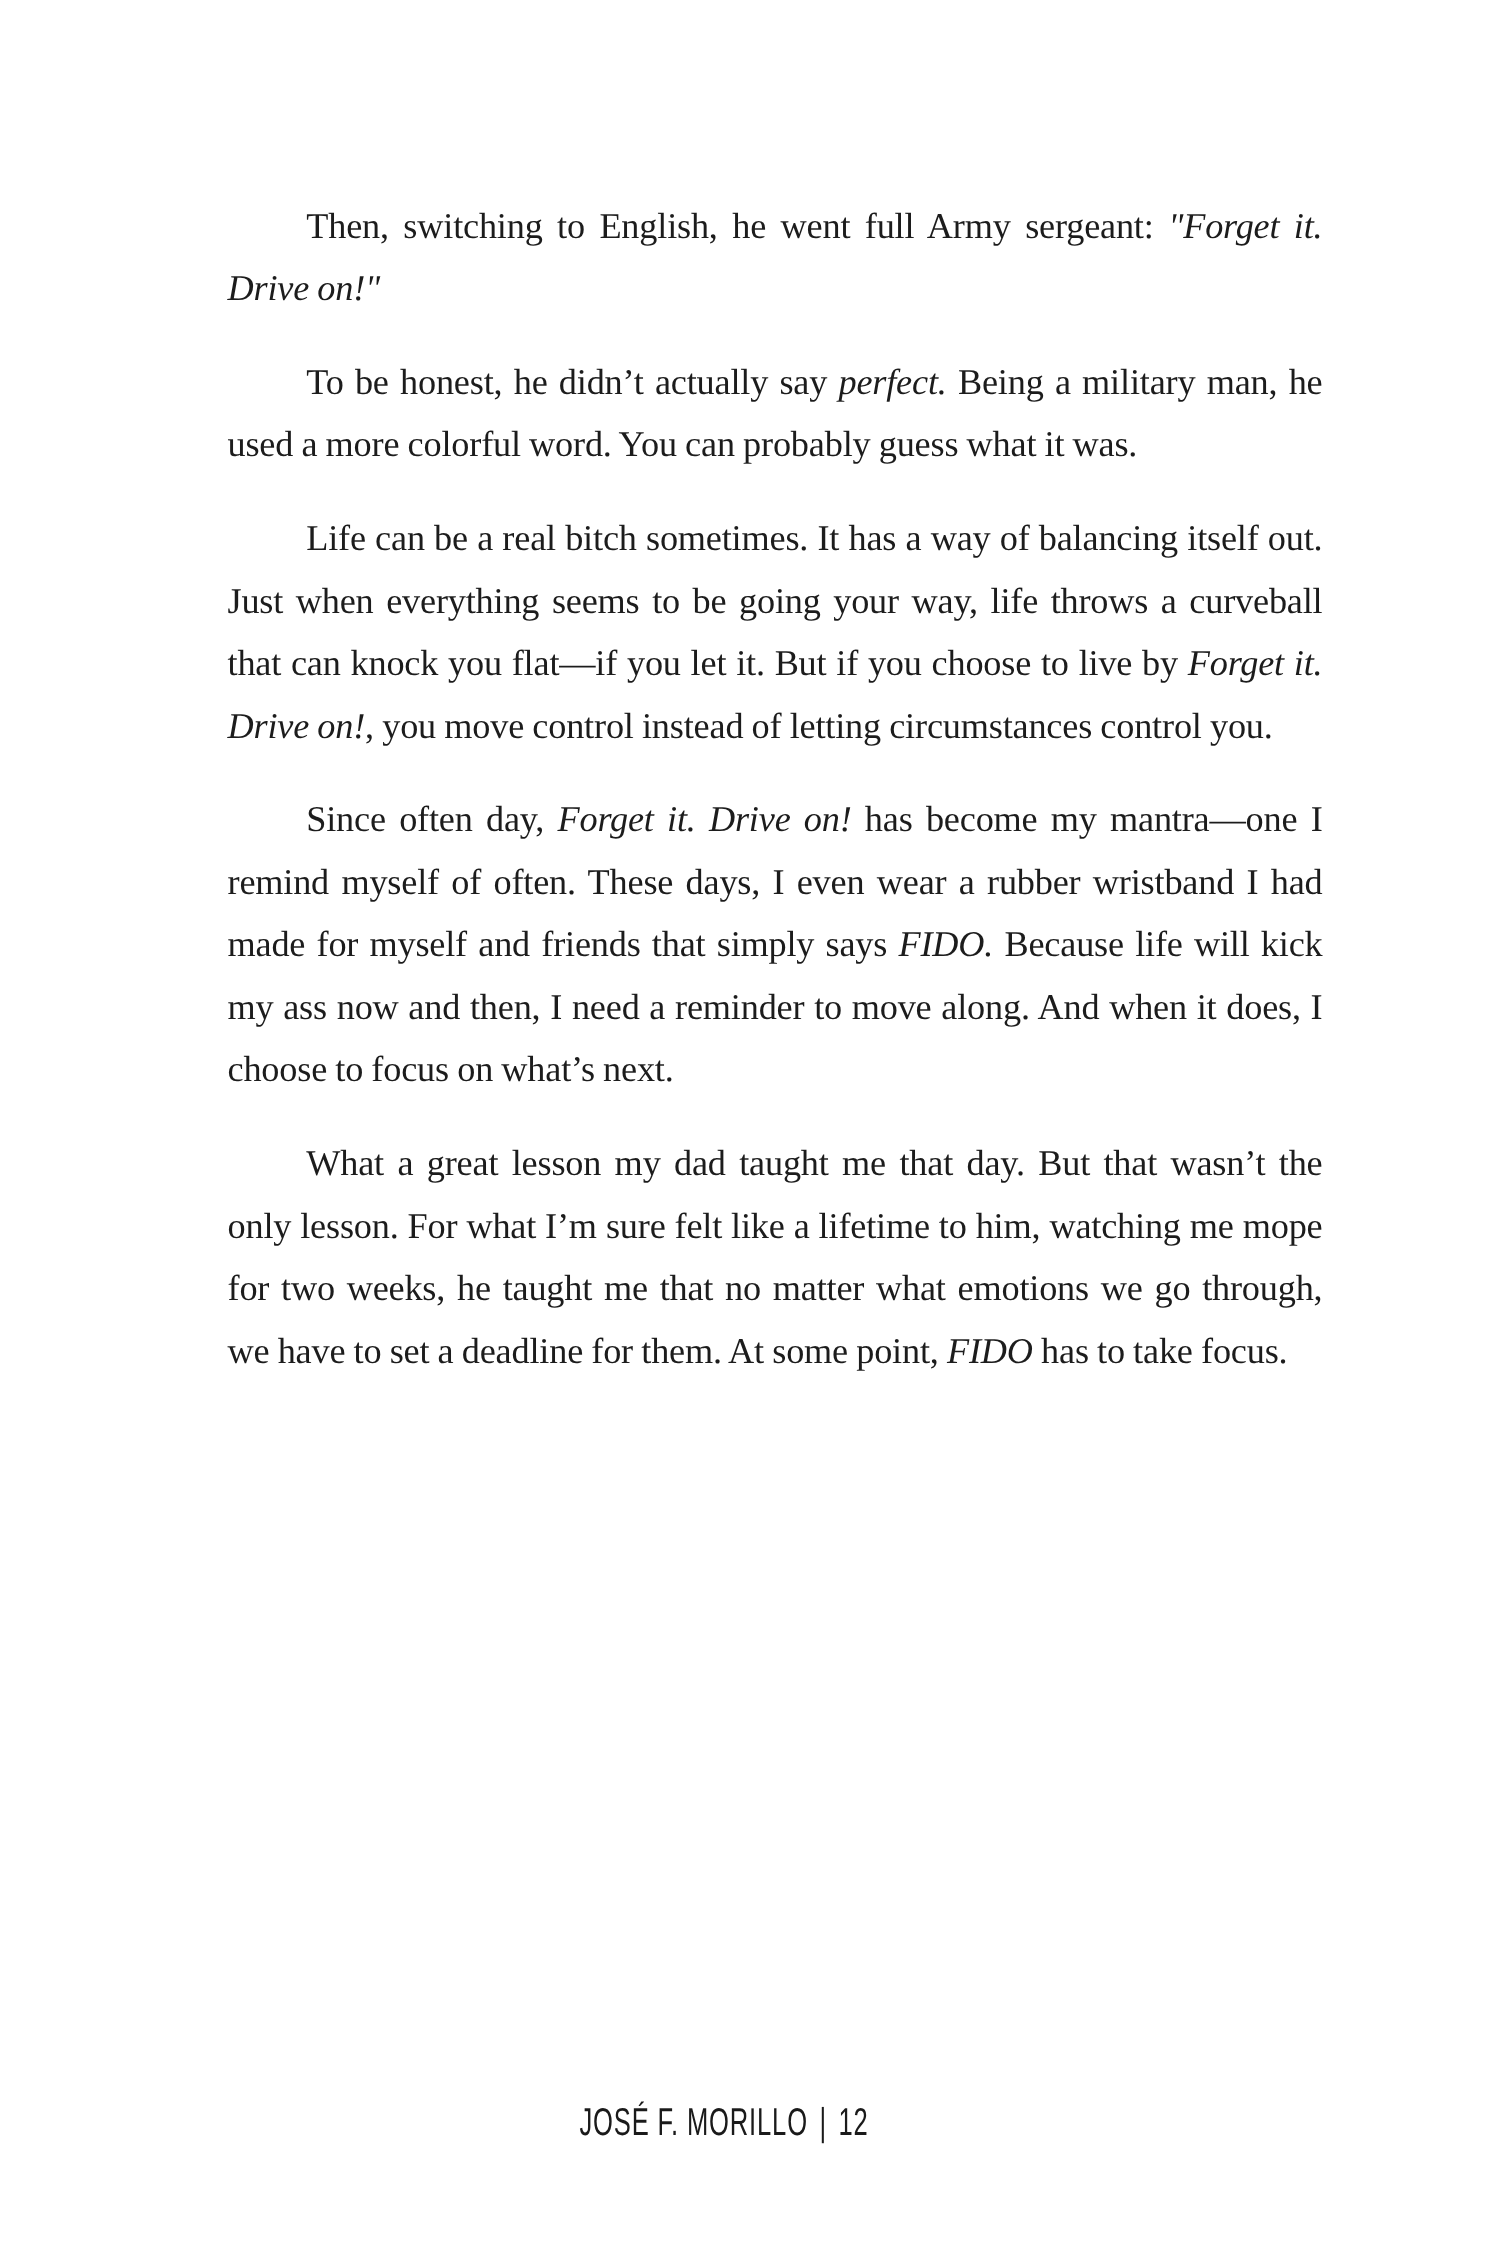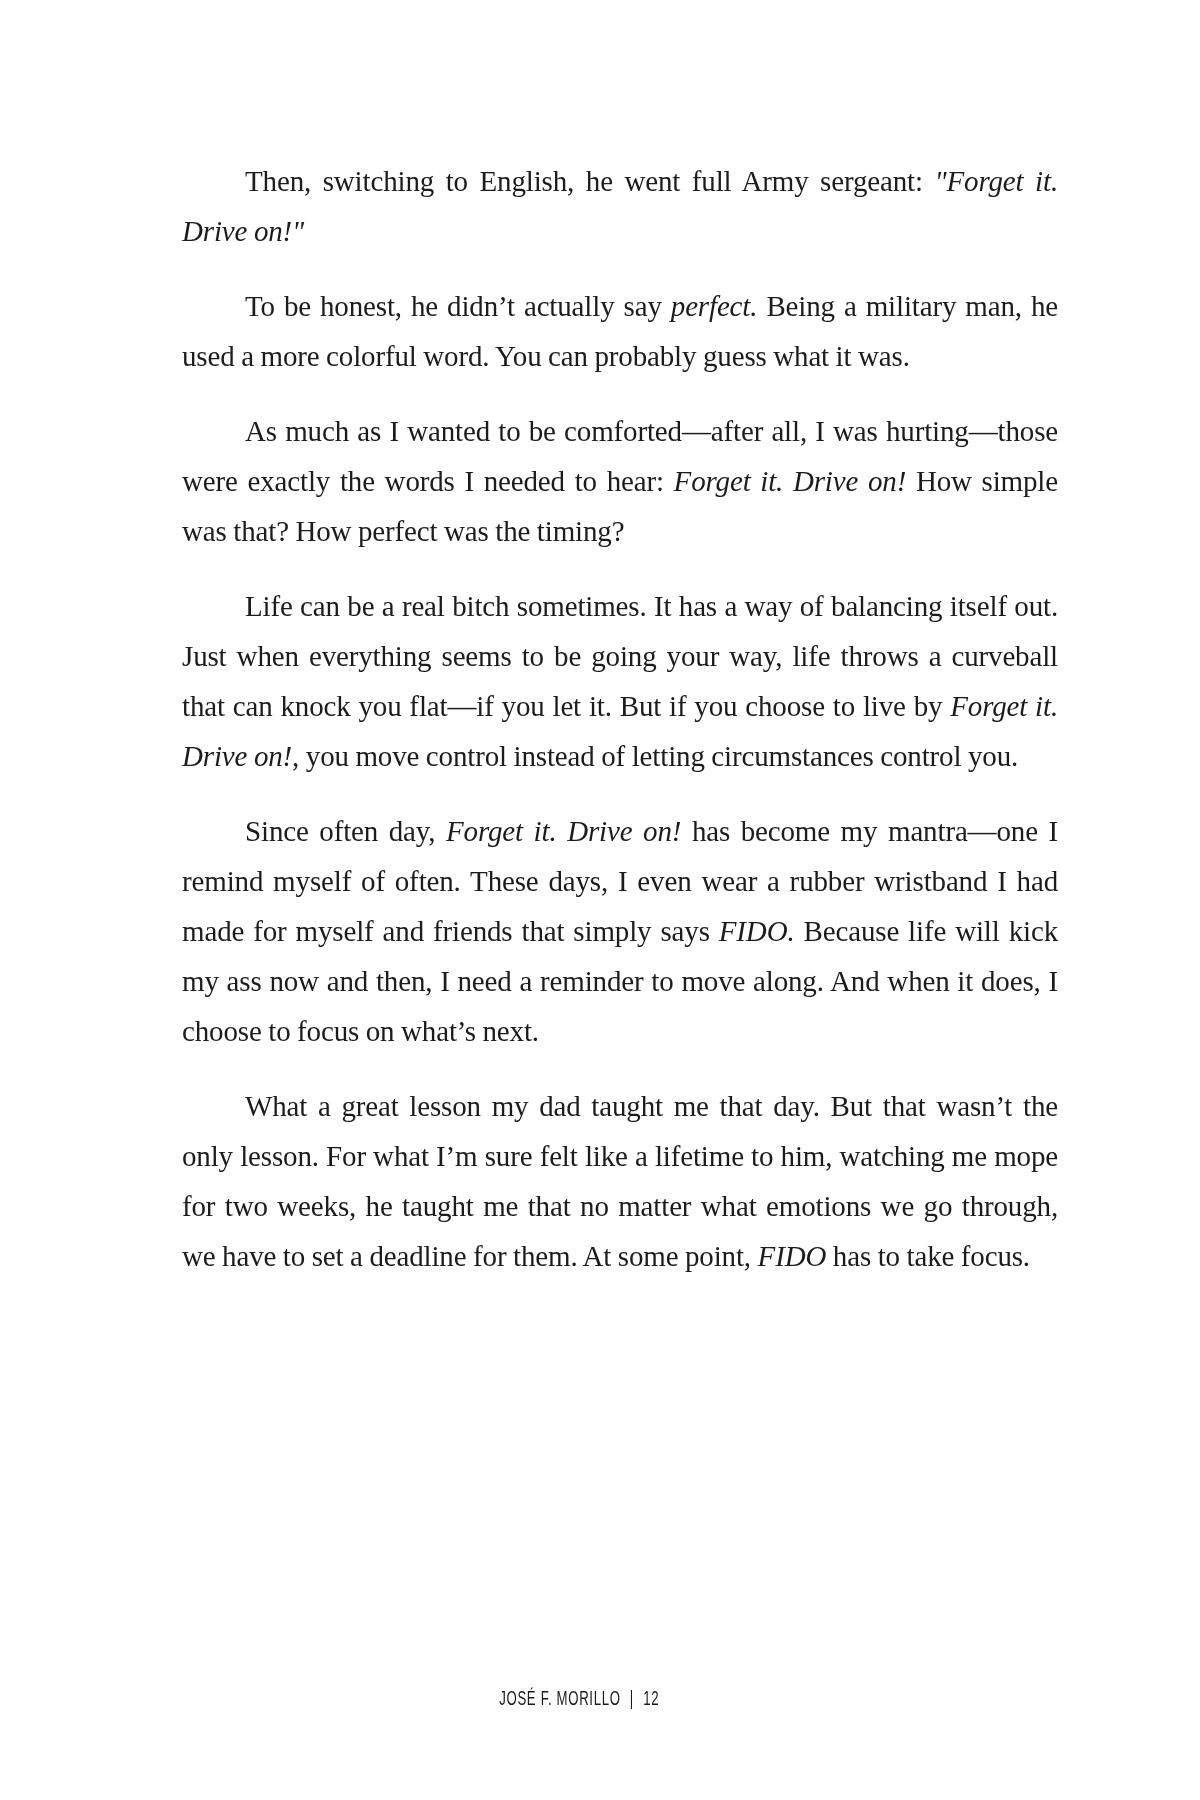--- a/index.html
+++ b/index.html
@@ -47,21 +47,21 @@
     .para em, .para .it {
       font-style: italic;
     }
     .footer {
       position: absolute;
       left: 141px;
       width: 876px;
       top: 1682px;
       text-align: center;
       font-family: "Liberation Sans", "DejaVu Sans", sans-serif;
-      font-size: 20px;
+      font-size: 31px;
       line-height: 32px;
       color: #1a1a1a;
       letter-spacing: 1px;
     }
     .footer-inner {
       display: inline-block;
       transform: scaleX(0.66);
       transform-origin: center;
       white-space: pre;
     }
@@ -73,21 +73,20 @@
 </head>
 <body>
 
 <div class="page">
   <div class="text-block">
 
     <p class="para"><span>Then, switching to English, he went full Army sergeant: </span><em>"Forget it. Drive on!"</em></p>
 
     <p class="para"><span>To be honest, he didn’t actually say </span><em>perfect.</em><span> Being a military man, he used a more colorful word. You can probably guess what it was.</span></p>
 
-    <p class="para"><span>As much as I wanted to be comforted—after all, I was hurting—those were exactly the words I needed to hear: </span><em>Forget it. Drive on!</em><span> How simple was that? How perfect was the timing?</span></p>
 
     <p class="para"><span>Life can be a real bitch sometimes. It has a way of balancing itself out. Just when everything seems to be going your way, life throws a curveball that can knock you flat—if you let it. But if you choose to live by </span><em>Forget it. Drive on!</em><span>, you move control instead of letting circumstances control you.</span></p>
 
     <p class="para"><span>Since often day, </span><em>Forget it. Drive on!</em><span> has become my mantra—one I remind myself of often. These days, I even wear a rubber wristband I had made for myself and friends that simply says </span><em>FIDO.</em><span> Because life will kick my ass now and then, I need a reminder to move along.  And when it does, I choose to focus on what’s next.</span></p>
 
 
     <p class="para"><span>What a great lesson my dad taught me that day. But that wasn’t the only lesson. For what I’m sure felt like a lifetime to him, watching me mope for two weeks, he taught me that no matter what emotions we go through, we have to set a deadline for them. At some point, </span><em>FIDO</em><span> has to take focus.</span></p>
 
   </div>
 

